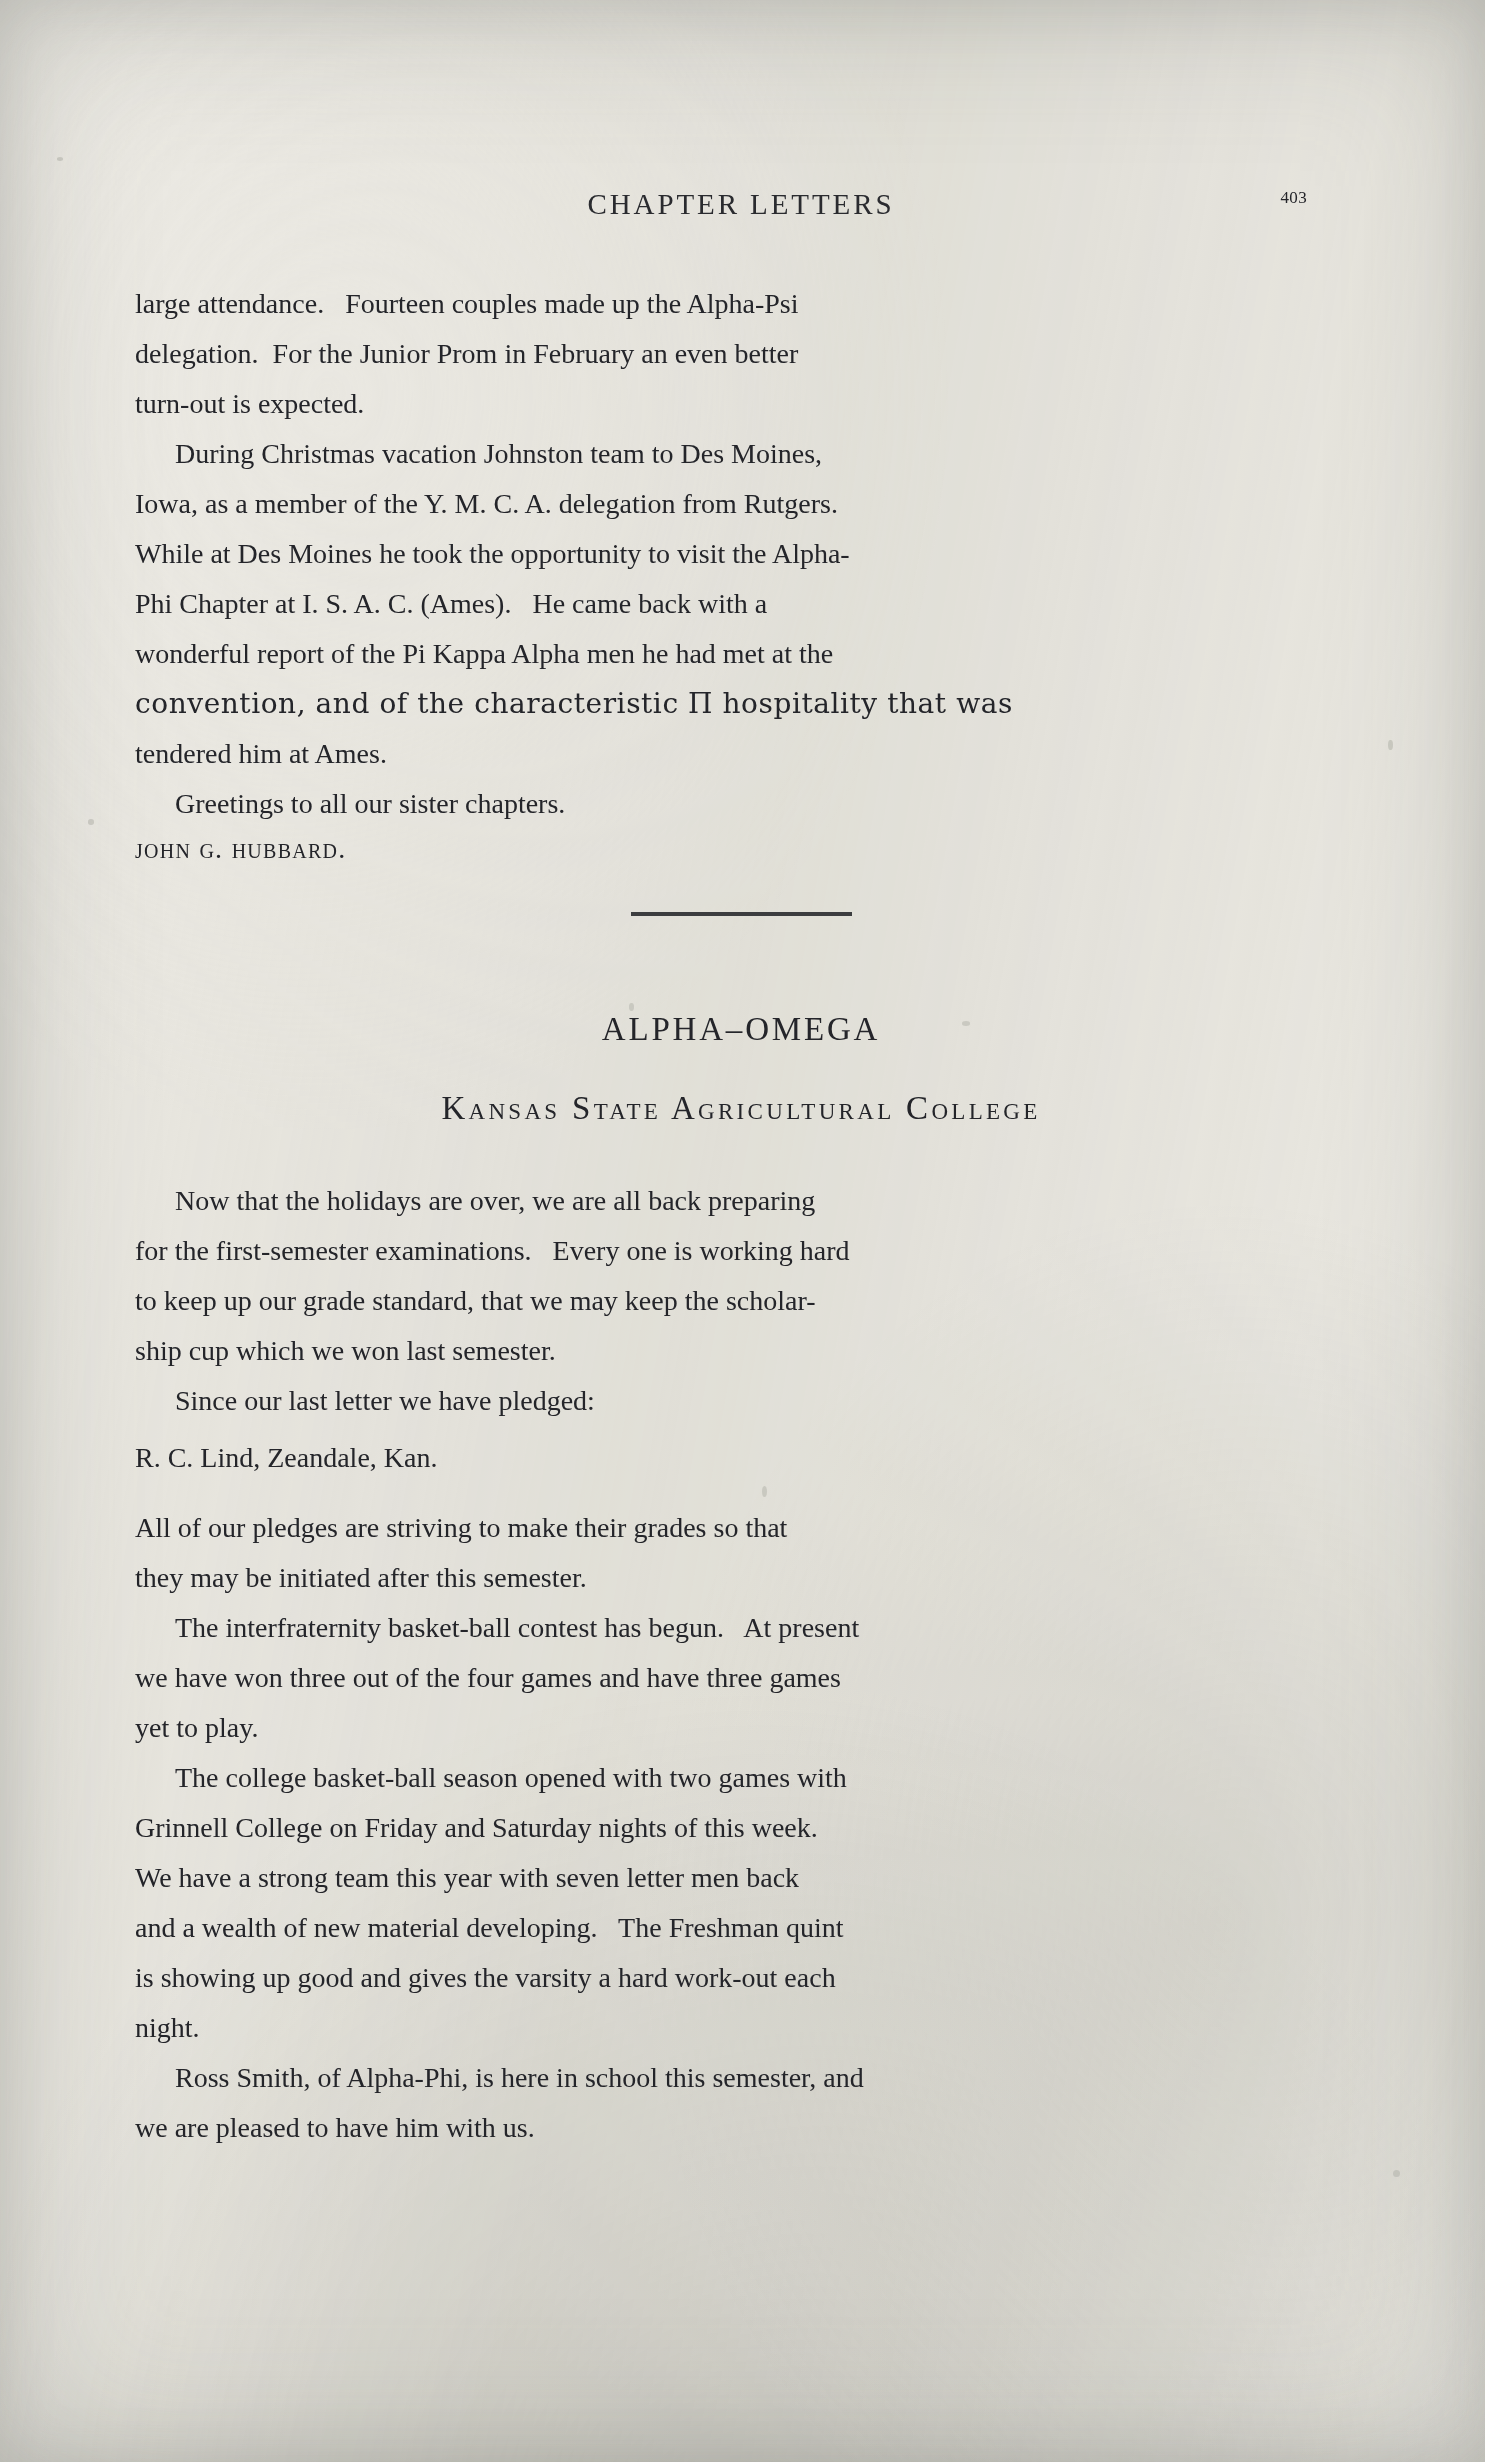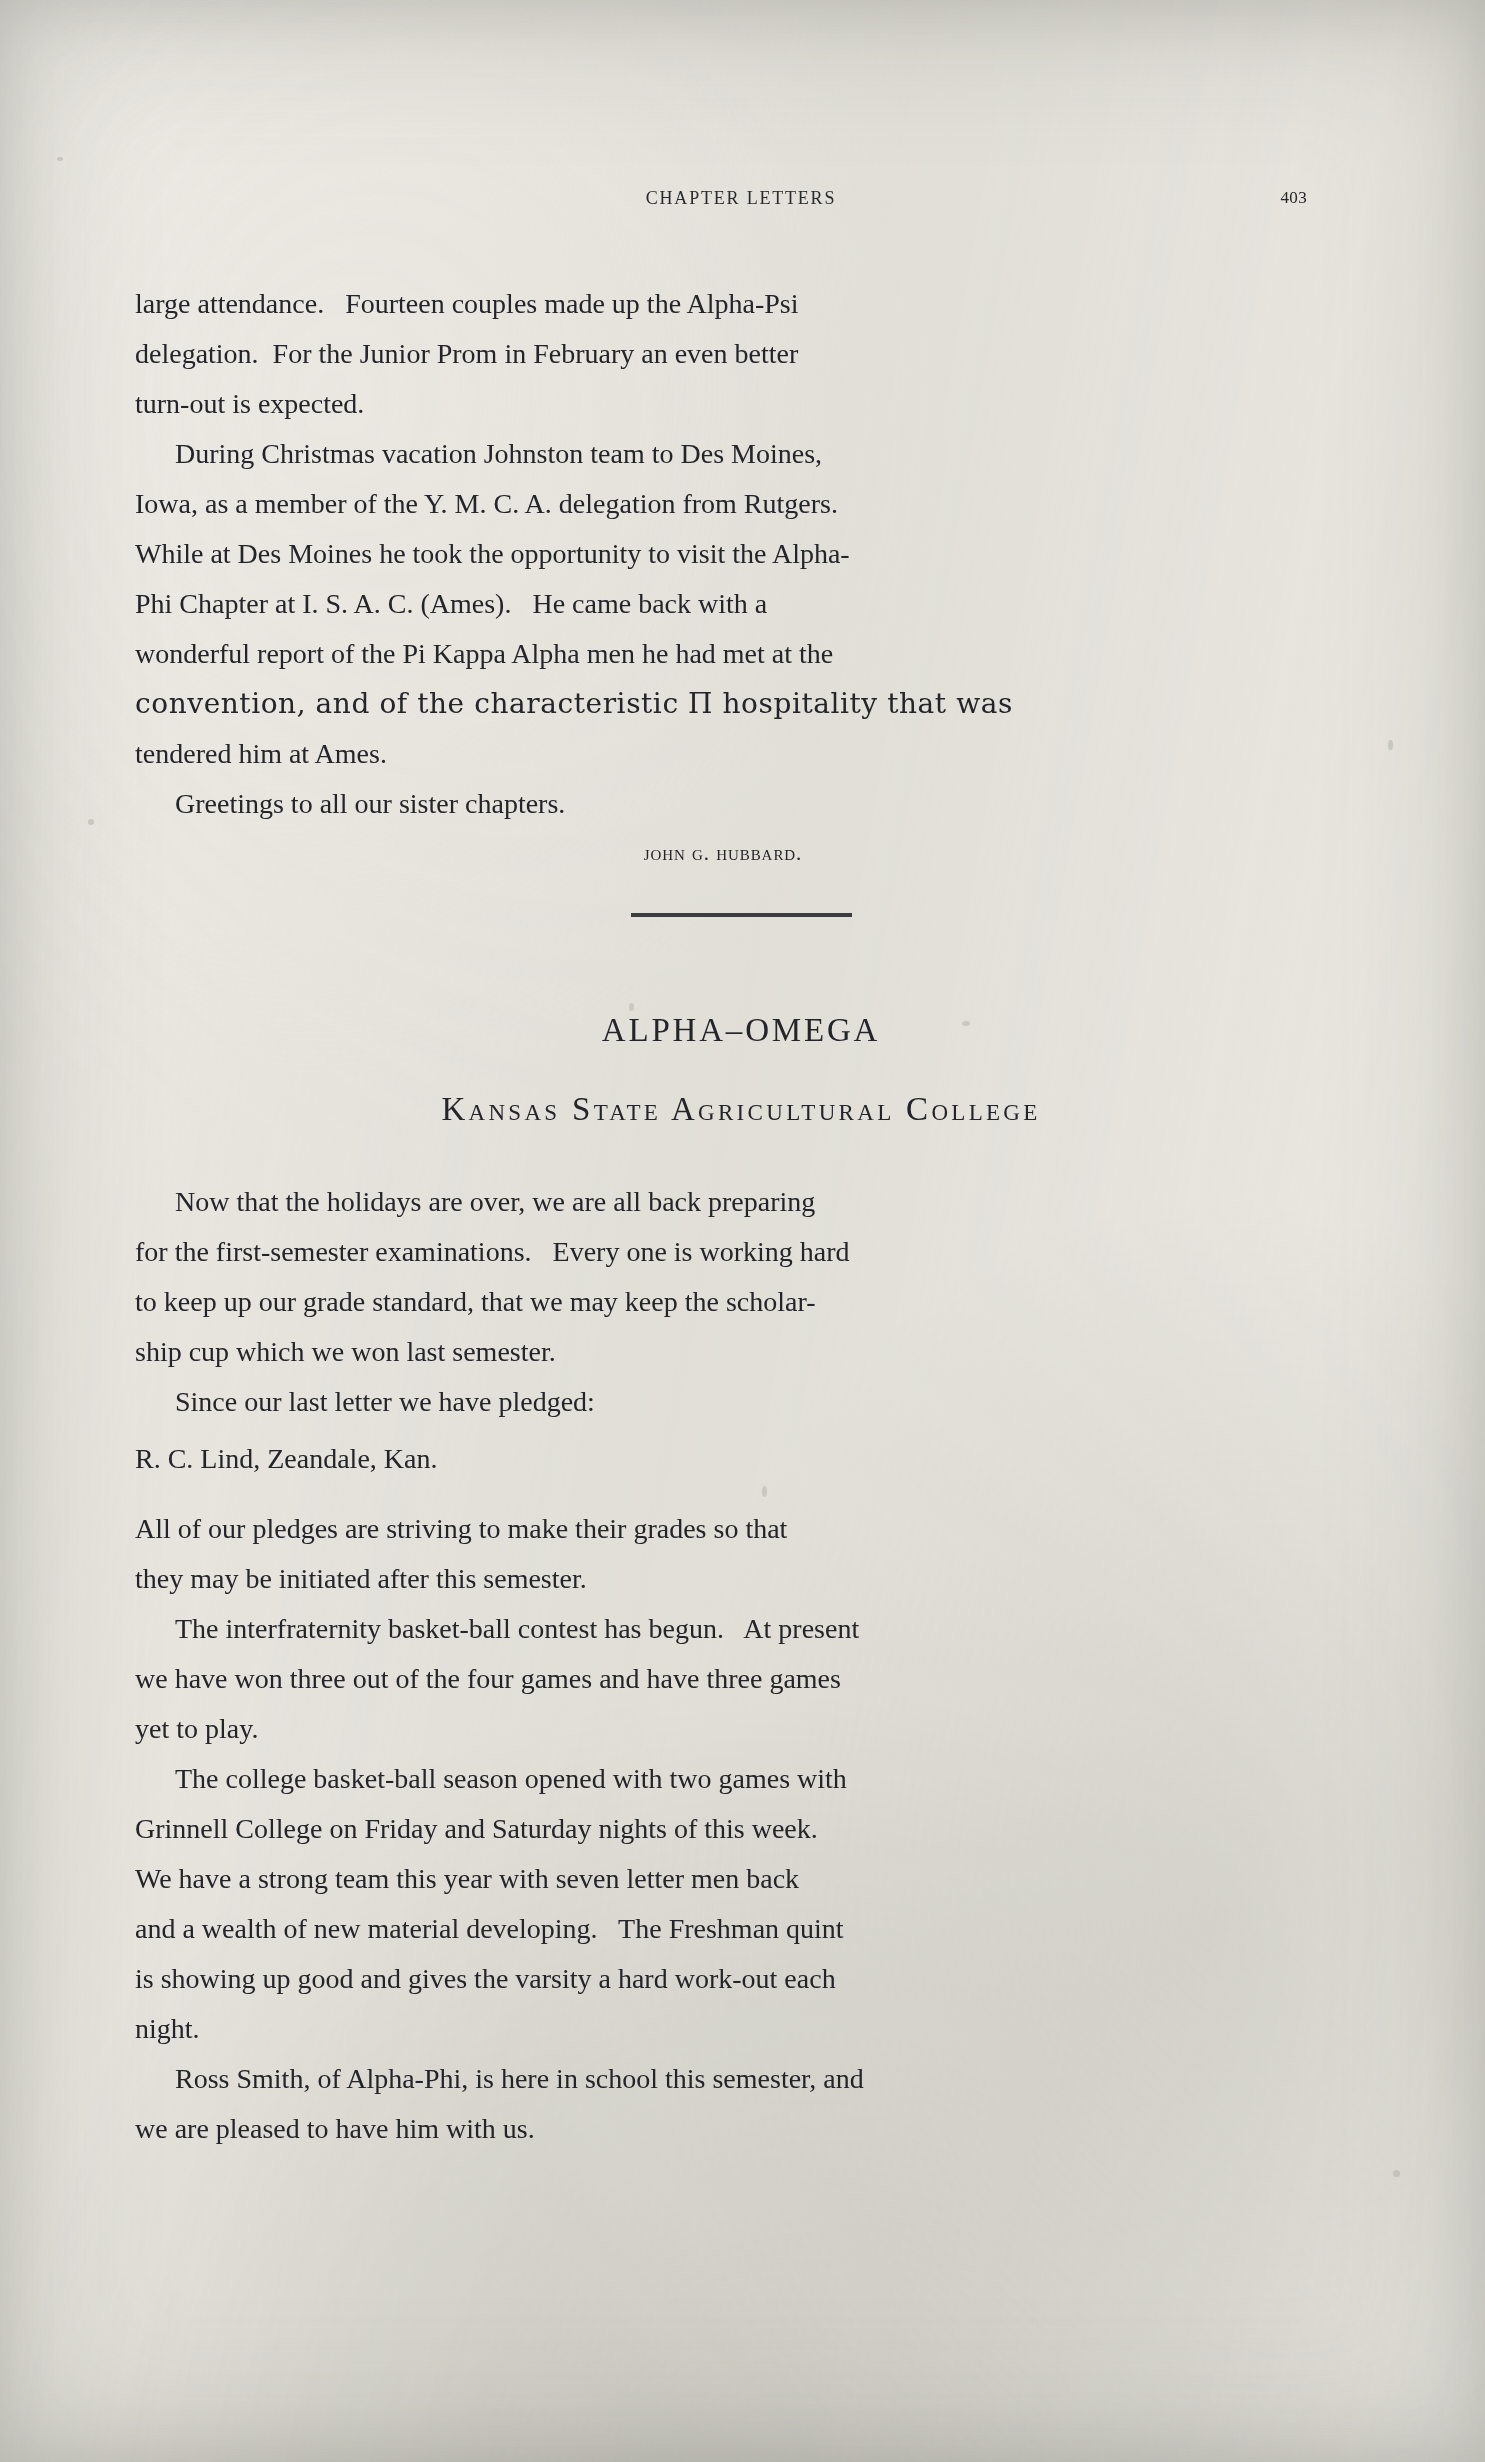--- a/index.html
+++ b/index.html
@@ -51,21 +51,21 @@
   .running-head {
     position: relative;
     height: 40px;
     margin-top: 188px;
     letter-spacing: .055em;
   }
   .running-head .rh-title {
     position: absolute;
     left: 0; right: 0;
     text-align: center;
-    font-size: 18px;
+    font-size: 29px;
     letter-spacing: .1em;
     color: #2a2b2f;
   }
   .running-head .rh-page {
     position: absolute;
     right: 40px;
     top: 0;
     font-size: 17px;
     font-weight: 400;
     letter-spacing: .02em;
@@ -85,24 +85,24 @@
   }
 
   .para + .para { margin-top: 0; }
 
   .indent { padding-left: 40px; }
 
   .greek { font-family: "DejaVu Serif", serif; letter-spacing: .02em; }
 
   
   .signature {
-    margin-top: 12px;
-    text-align: center;
+    margin-top: 4px;
+    text-align: left;
     padding-right: 36px;
-    font-size: 21px;
+    font-size: 28px;
     letter-spacing: .045em;
   }
   .smallcaps {
     font-variant: small-caps;
     text-transform: lowercase;
   }
   .smallcaps::first-letter { text-transform: uppercase; }
 
   
   .section-rule {

